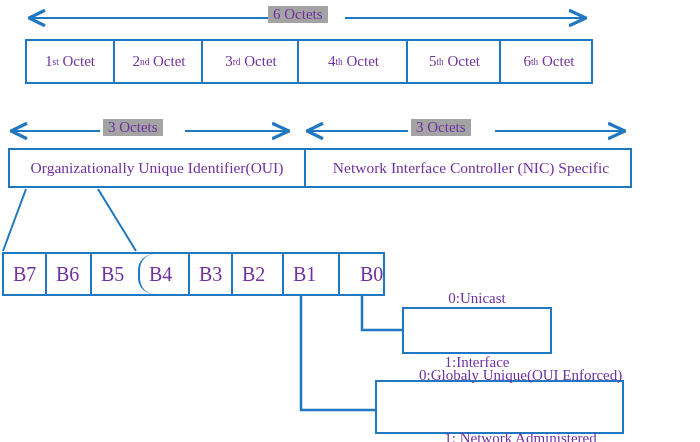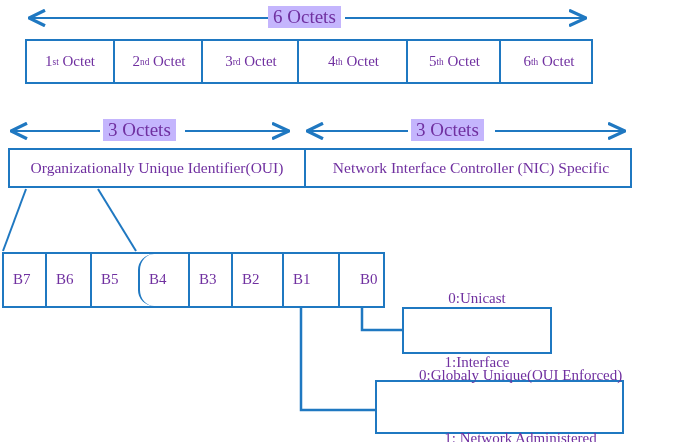--- a/index.html
+++ b/index.html
@@ -39,21 +39,21 @@
   
   #oui-row{left:8px;top:148px;width:624px;height:40px;font-size:15.5px;}
   #oui-row .seg{
     position:absolute;top:0;height:100%;
     display:flex;align-items:center;justify-content:center;
     color:#7030A0;
   }
   #oui-row .seg.right{border-left:2px solid #1F78C1;}
 
   
-  #bit-row{left:2px;top:252px;width:383px;height:56px;font-size:15px;text-align:right;}
+  #bit-row{left:2px;top:252px;width:383px;height:44px;font-size:20px;text-align:right;}
   #bit-row .seg{
     position:absolute;top:0;height:100%;
     display:flex;align-items:center;justify-content:flex-start;
     padding-left:9px;box-sizing:border-box;
     color:#7030A0;
   }
   #bit-row .seg + .seg{border-left:2px solid #1F78C1;}
 
   
   .callout{
@@ -63,22 +63,22 @@
     gap:46px;
   }
   #unicast-box{left:402px;top:307px;width:150px;height:47px;}
   #admin-box{left:375px;top:380px;width:249px;height:54px;padding-left:42px;}
   .callout .ln{display:block;width:100%;}
 
   
   .arrow-label{
     position:absolute;
     color:#7030A0;
-    font-size:19px;
-    background:#c4b5fd;
+    font-size:15px;
+    background:#a3a3a3;
     padding:0 5px;
     white-space:nowrap;
   }
   #label-6oct{left:268px;top:6px;}
   #label-3oct-a{left:103px;top:119px;}
   #label-3oct-b{left:411px;top:119px;}
 
   sup{font-size:0.62em;vertical-align:super;line-height:0;}
 </style>
 </head>

